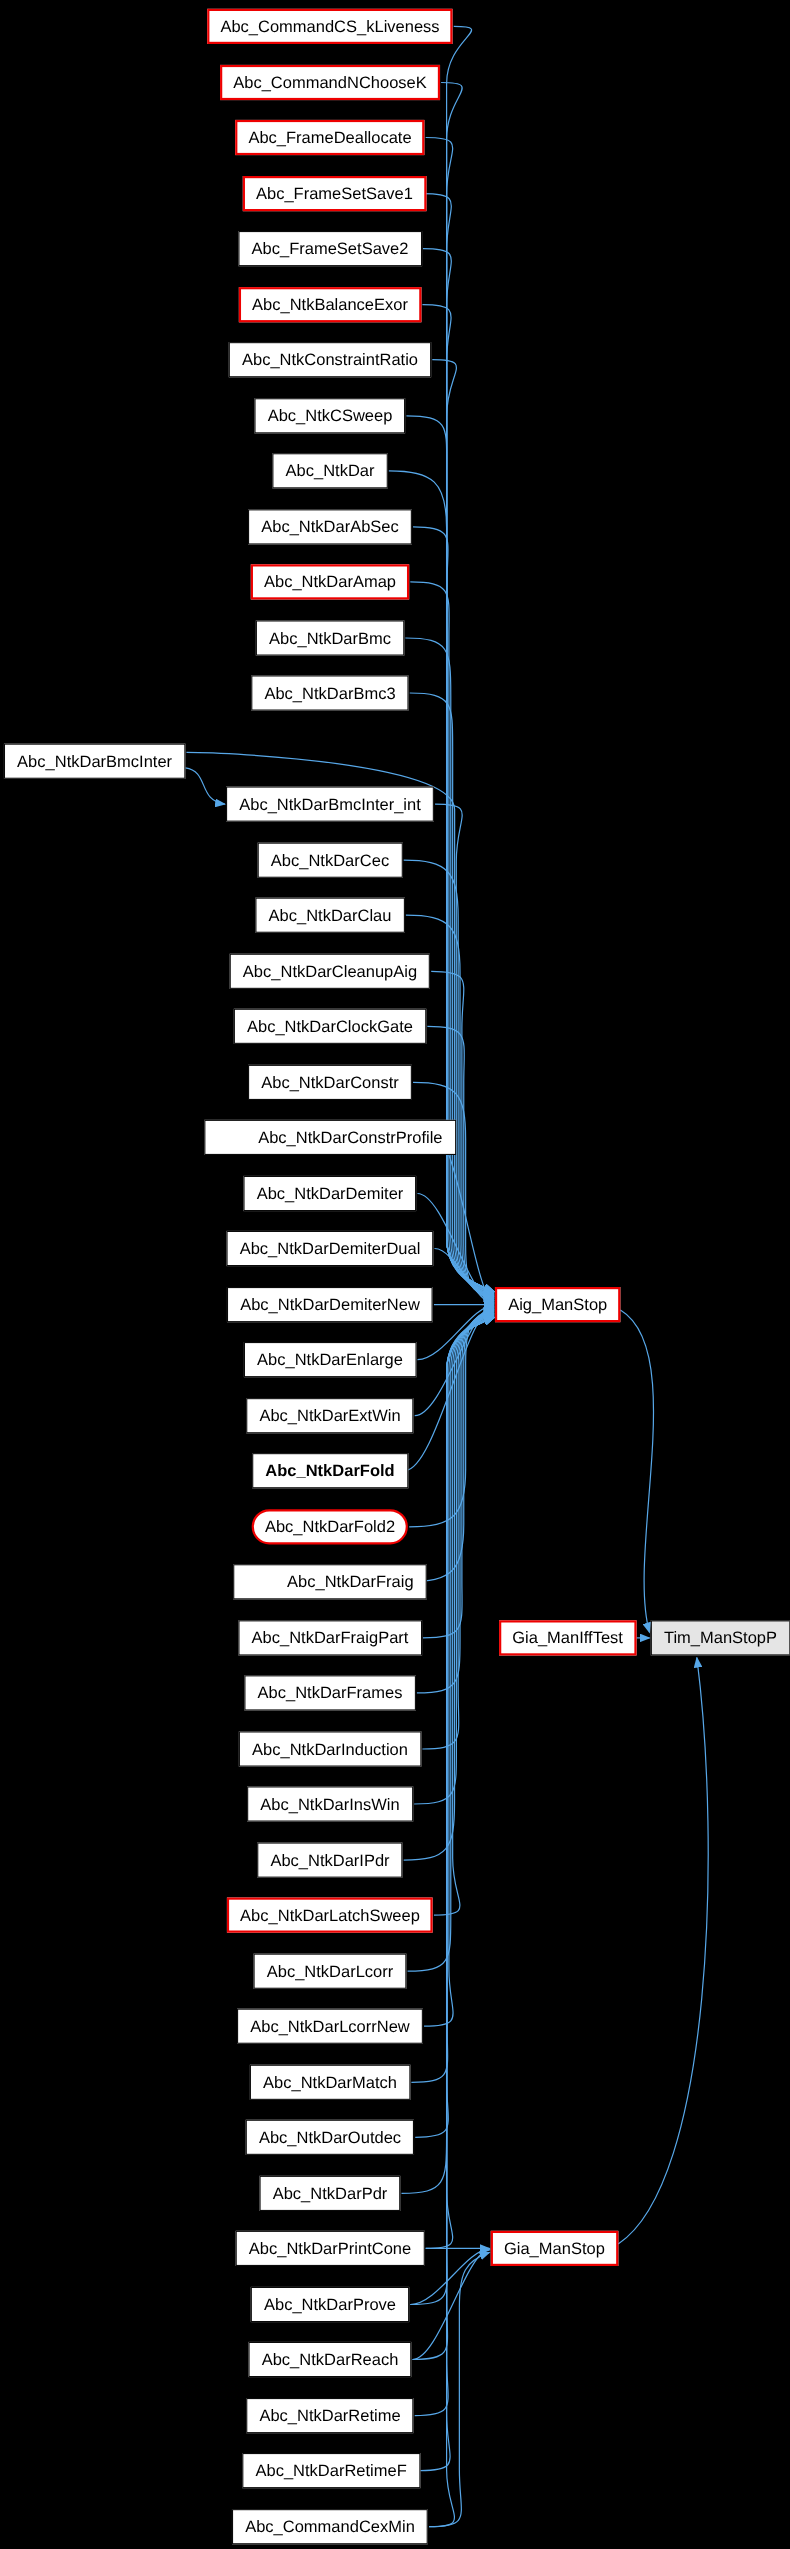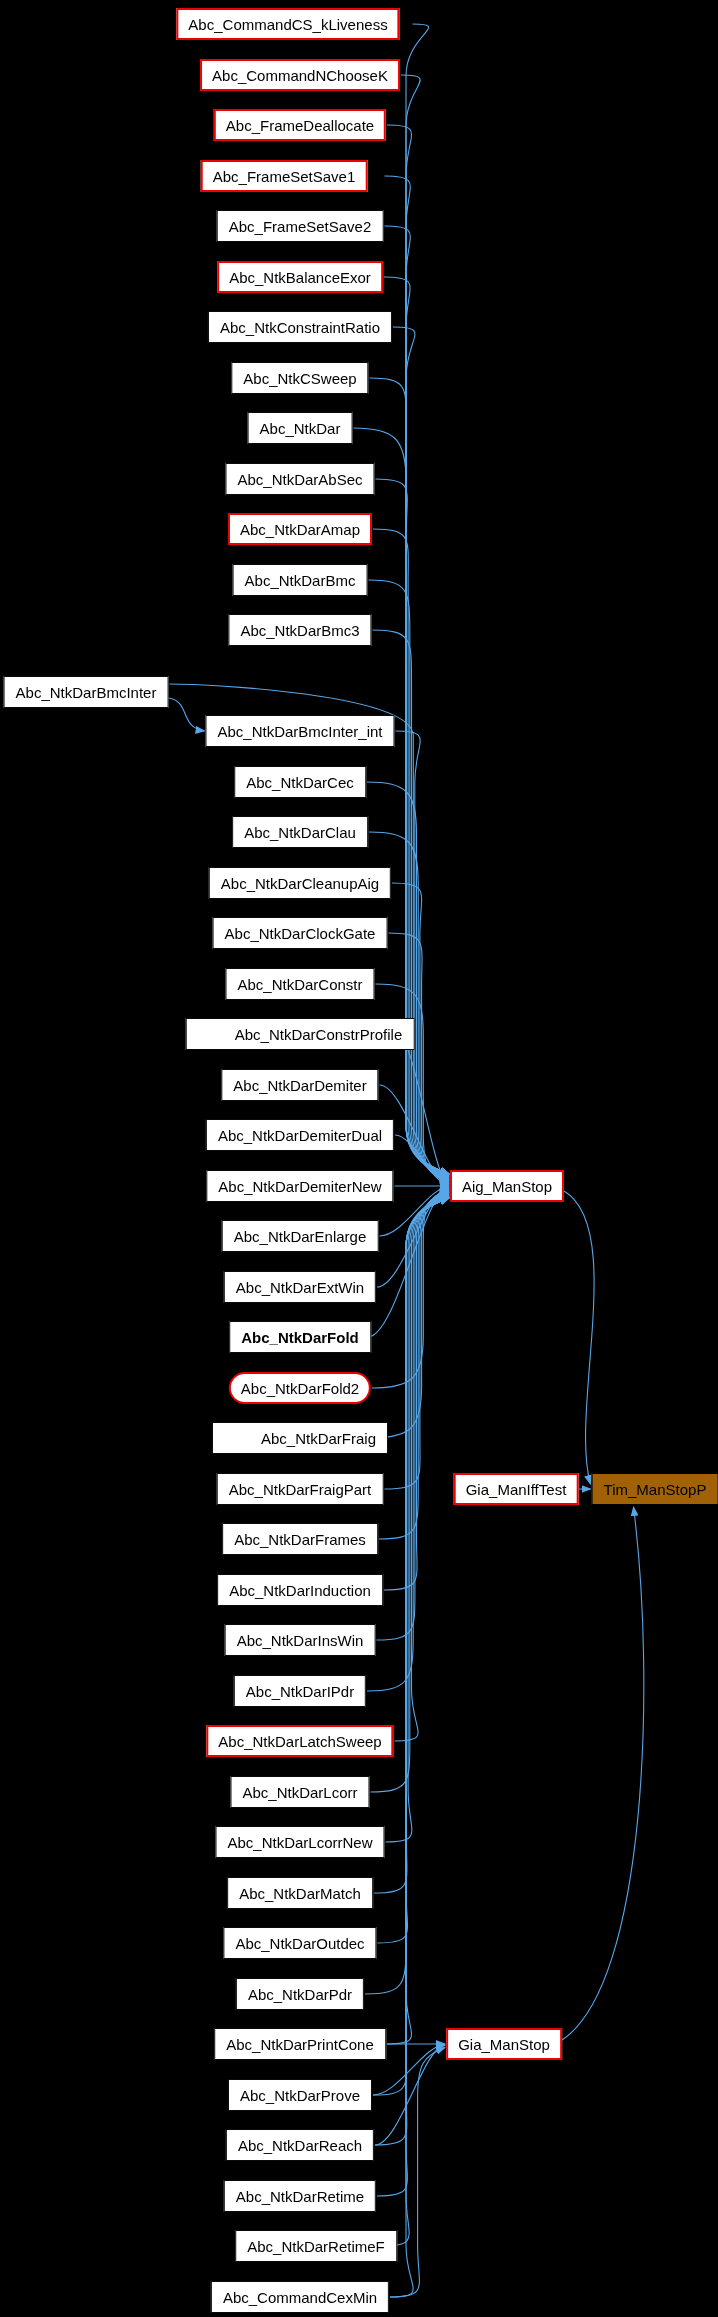--- a/index.html
+++ b/index.html
@@ -10,21 +10,21 @@
   #edges{position:absolute;left:0;top:0;}
   .edge{fill:none;stroke-width:1.1px;}
   .node{
     position:absolute;transform:translateX(-50%);
     height:32px;box-sizing:border-box;display:flex;align-items:center;
     padding:0 11px;white-space:nowrap;
     background:#ffffff;border:1px solid #0a0a0a;color:#000;
     font-size:15px;line-height:1;cursor:pointer;
   }
   .node.truncated{border-width:2px;padding:0 10px;}
-  .node.current{background:#a16207;border:1px solid #000;}
+  .node.current{background:#e5e5e5;border:1px solid #000;}
 </style>
 </head>
 <body>
 
 <div id="canvas">
   <svg id="edges" width="718" height="2317">
     <defs>
       <marker id="arrow" viewBox="0 0 10 8" refX="9" refY="4" markerWidth="10" markerHeight="8" orient="auto" markerUnits="userSpaceOnUse">
         <path id="arrow-shape" d="M0,0 L10,4 L0,8 Z" fill="#57a7e8"></path>
       </marker>
@@ -78,24 +78,24 @@
       <path d="M 390 2297 C 430 2297, 406 2287, 406 2245 L 406 1248 C 406 1216, 427 1206, 449 1198" class="edge" stroke="#57a7e8" marker-end="url(#arrow)"></path>
       <path d="M 387 2044 C 407.3 2044, 427.6 2044, 445 2044" class="edge" stroke="#57a7e8" marker-end="url(#arrow)"></path>
       <path d="M 373 2095 C 398.2 2095, 423.4 2044.7, 445 2044.7" class="edge" stroke="#57a7e8" marker-end="url(#arrow)"></path>
       <path d="M 375 2145 C 399.5 2145, 424 2045.4, 445 2045.4" class="edge" stroke="#57a7e8" marker-end="url(#arrow)"></path>
       <path d="M 390 2297 C 430 2297, 417.6 2287, 417.6 2245 L 417.6 2097.6 C 417.6 2065.6, 423 2055.6, 445 2047.6" class="edge" stroke="#57a7e8" marker-end="url(#arrow)"></path>
       <path d="M 564 1191 C 626 1228, 569.5 1411, 590.5 1484" class="edge" stroke="#57a7e8" marker-end="url(#arrow)"></path>
       <path d="M 578.5 1489 C 588.5 1489, 579.5 1489, 590.5 1489" class="edge" stroke="#57a7e8" marker-end="url(#arrow)"></path>
       <path d="M 562 2040 C 647 1984, 655.5 1680, 633.5 1507" class="edge" stroke="#57a7e8" marker-end="url(#arrow)"></path>
     </svg>
   <div id="nodes">
-      <div class="node truncated" style="left: 288px; top: 8px; border-color: rgb(238, 0, 0);">Abc_CommandCS_kLiveness</div>
+      <div class="node truncated" style="left: 300px; top: 8px; border-color: rgb(238, 0, 0);">Abc_CommandCS_kLiveness</div>
       <div class="node truncated" style="left: 300px; top: 59px; border-color: rgb(238, 0, 0);">Abc_CommandNChooseK</div>
       <div class="node truncated" style="left: 300px; top: 109px; border-color: rgb(238, 0, 0);">Abc_FrameDeallocate</div>
-      <div class="node truncated" style="left: 284px; top: 160px; border-color: rgb(238, 0, 0);">Abc_FrameSetSave1</div>
+      <div class="node truncated" style="left: 304px; top: 160px; border-color: rgb(238, 0, 0);">Abc_FrameSetSave1</div>
       <div class="node normal" style="left: 300px; top: 210px;">Abc_FrameSetSave2</div>
       <div class="node truncated" style="left: 300px; top: 261px; border-color: rgb(238, 0, 0); text-align: center;">Abc_NtkBalanceExor</div>
       <div class="node normal" style="left: 300px; top: 311px;">Abc_NtkConstraintRatio</div>
       <div class="node normal" style="left: 300px; top: 362px;">Abc_NtkCSweep</div>
       <div class="node normal" style="left: 300px; top: 412px;">Abc_NtkDar</div>
       <div class="node normal" style="left: 300px; top: 463px;">Abc_NtkDarAbSec</div>
       <div class="node truncated" style="left: 300px; top: 513px; border-color: rgb(238, 0, 0);">Abc_NtkDarAmap</div>
       <div class="node normal" style="left: 300px; top: 564px;">Abc_NtkDarBmc</div>
       <div class="node normal" style="left: 300px; top: 614px;">Abc_NtkDarBmc3</div>
       <div class="node normal" style="left: 86px; top: 676px;">Abc_NtkDarBmcInter</div>
@@ -122,20 +122,20 @@
       <div class="node truncated" style="left: 300px; top: 1725px; border-color: rgb(238, 0, 0);">Abc_NtkDarLatchSweep</div>
       <div class="node normal" style="left: 300px; top: 1776px;">Abc_NtkDarLcorr</div>
       <div class="node normal" style="left: 300px; top: 1826px;">Abc_NtkDarLcorrNew</div>
       <div class="node normal" style="left: 300px; top: 1877px;">Abc_NtkDarMatch</div>
       <div class="node normal" style="left: 300px; top: 1927px;">Abc_NtkDarOutdec</div>
       <div class="node normal" style="left: 300px; top: 1978px;">Abc_NtkDarPdr</div>
       <div class="node normal" style="left: 300px; top: 2028px;">Abc_NtkDarPrintCone</div>
       <div class="node normal" style="left: 300px; top: 2079px;">Abc_NtkDarProve</div>
       <div class="node normal" style="left: 300px; top: 2129px;">Abc_NtkDarReach</div>
       <div class="node normal" style="left: 300px; top: 2180px;">Abc_NtkDarRetime</div>
-      <div class="node normal" style="left: 316px; top: 2230px;">Abc_NtkDarRetimeF</div>
+      <div class="node normal" style="left: 301px; top: 2230px;">Abc_NtkDarRetimeF</div>
       <div class="node normal" style="left: 300px; top: 2281px;">Abc_CommandCexMin</div>
       <div class="node truncated" style="left: 507px; top: 1170px; border-color: rgb(238, 0, 0);">Aig_ManStop</div>
       <div class="node truncated" style="left: 516px; top: 1473px; border-color: rgb(238, 0, 0);">Gia_ManIffTest</div>
       <div class="node current" style="left: 655px; top: 1473px;">Tim_ManStopP</div>
       <div class="node truncated" style="left: 504px; top: 2028px; border-color: rgb(238, 0, 0);">Gia_ManStop</div>
     </div>
 </div>
 
 </body></html>

